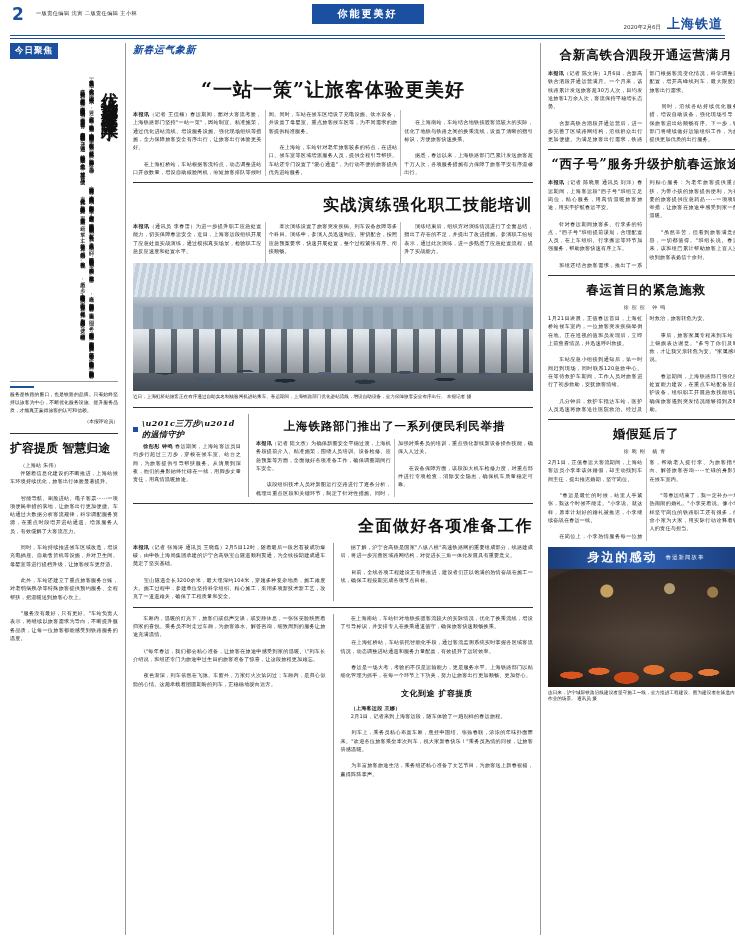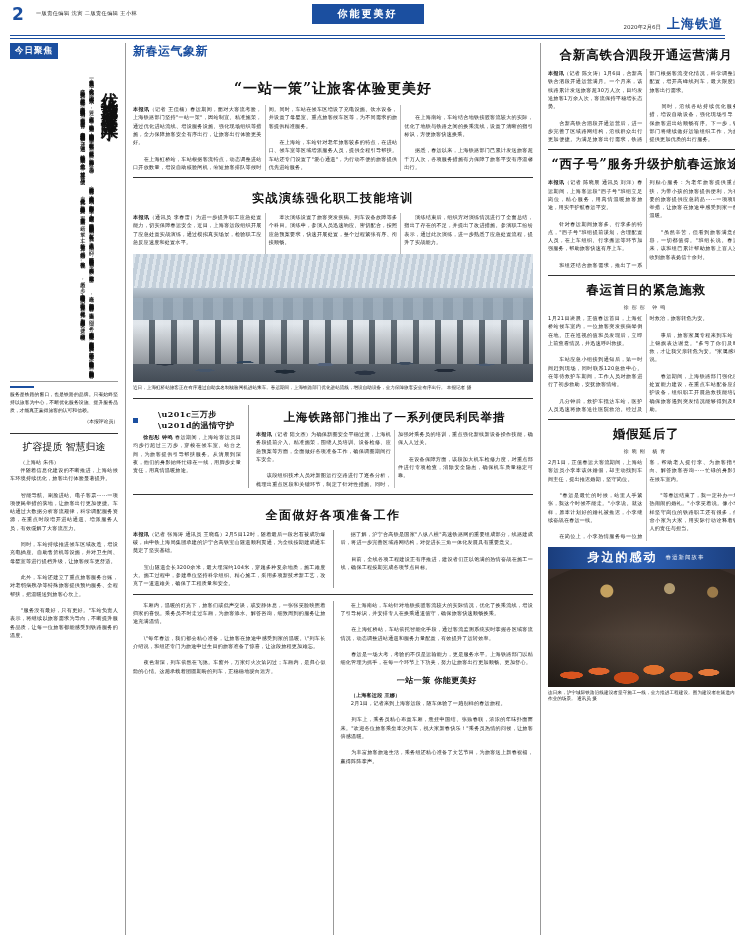--- a/index.html
+++ b/index.html
@@ -120,24 +120,25 @@
     padding: 2px 5px;
     letter-spacing: 1px;
   }
   .section-flag {
     display: flex;
     align-items: center;
     gap: 5px;
     margin-bottom: 16px;
   }
   .flag-sub {
-    font-size: 12px;
+    font-size: 10px;
     color: #1b4fa0;
     font-weight: bold;
     letter-spacing: .5px;
+    font-style: italic;
   }
 
   
   .vert-headline {
     writing-mode: vertical-rl;
     text-orientation: upright;
     font-family: "DejaVu Serif", "Liberation Serif", serif;
     font-weight: bold;
     font-size: 17px;
     letter-spacing: 3px;
@@ -196,30 +197,30 @@
   .cols3 {
     column-count: 3;
     column-gap: 7px;
     column-rule: .5px solid #bbb;
   }
 
   
   .headline-xl {
     font-family: "DejaVu Serif","Liberation Serif",serif;
     font-weight: bold;
-    font-size: 14px;
+    font-size: 19px;
     text-align: center;
     letter-spacing: 1px;
     margin: 4px 0 7px;
   }
   .headline-lg {
     font-family: Liberation Sans, sans-serif;
     font-weight: bold;
-    font-size: 12px;
-    text-align: center;
+    font-size: 16px;
+    text-align: right;
     letter-spacing: 1.5px;
     margin: 6px 0 6px;
   }
   .headline-md {
     font-family: "DejaVu Serif","Liberation Serif",serif;
     font-weight: bold;
     font-size: 11.5px;
     text-align: center;
     letter-spacing: .8px;
     margin: 5px 0 5px;
@@ -347,35 +348,35 @@
     font-weight: bold;
     font-family:"DejaVu Serif","Liberation Serif",serif;
   }
   .banner-sub {
     font-size: 5.5px;
     letter-spacing: 1px;
     opacity: .95;
   }
 
   .small-head-line {
-    display:flex; align-items:center; gap:20px; margin: 4px 0 2px;
+    display:flex; align-items:center; gap:4px; margin: 4px 0 2px; font-style: italic;
   }
   .sq {
     width: 5px; height: 5px; background:#1b4fa0; flex:none;
   }
   .mini-title {
     font-size: 8px; font-weight: bold; letter-spacing:.5px;
     font-family:"DejaVu Serif","Liberation Serif",serif;
   }
 
   .tag-left {
-    font-size: 10px;
-    font-weight: normal;
+    font-size: 12px;
+    font-weight: bold;
     font-family:"DejaVu Serif","Liberation Serif",serif;
-    text-align:center;
+    text-align:left;
     margin: 5px 0 4px;
   }
   .indent { text-indent: 2em; }
 </style>
 </head>
 <body>
 
 <div class="page">
 
   <div class="masthead">
@@ -524,21 +525,21 @@
 
 　　夜色渐深，列车依然在飞驰。车窗外，万家灯火次第闪过；车厢内，是归心似箭的心情。这趟承载着团圆期盼的列车，正稳稳地驶向远方。</div>
         </div>
         <div class="vline"></div>
         <div style="flex:1">
           <div class="body-text indent" style="white-space:pre-line">在上海南站，车站针对地铁接驳客流较大的实际情况，优化了换乘流线，增设了引导标识，并安排专人在换乘通道值守，确保旅客快速顺畅换乘。
 
 　　在上海虹桥站，车站依托智能化手段，通过客流监测系统实时掌握各区域客流情况，动态调整进站通道和服务力量配置，有效提升了运转效率。
 
 　　春运是一场大考，考验的不仅是运输能力，更是服务水平。上海铁路部门以精细化管理为抓手，在每一个环节上下功夫，努力让旅客出行更加顺畅、更加舒心。</div>
-          <div class="sub-head-q">一站一策 你能更美好</div>
+          <div class="sub-head-q">文化到途 扩容提质</div>
           <div class="body-text indent" style="white-space:pre-line"><span class="dateline">（上海客运段 王娜）</span></div>
           <div class="body-text indent" style="white-space:pre-line">2月1日，记者来到上海客运段，随车体验了一趟别样的春运旅程。
 
 　　列车上，乘务员精心布置车厢，悬挂中国结、张贴春联，浓浓的年味扑面而来。"欢迎各位旅客乘坐本次列车，祝大家新春快乐！"乘务员热情的问候，让旅客倍感温暖。
 
 　　为丰富旅客旅途生活，乘务组还精心准备了文艺节目，为旅客送上新春祝福，赢得阵阵掌声。</div>
         </div>
       </div>
     </div>
 

